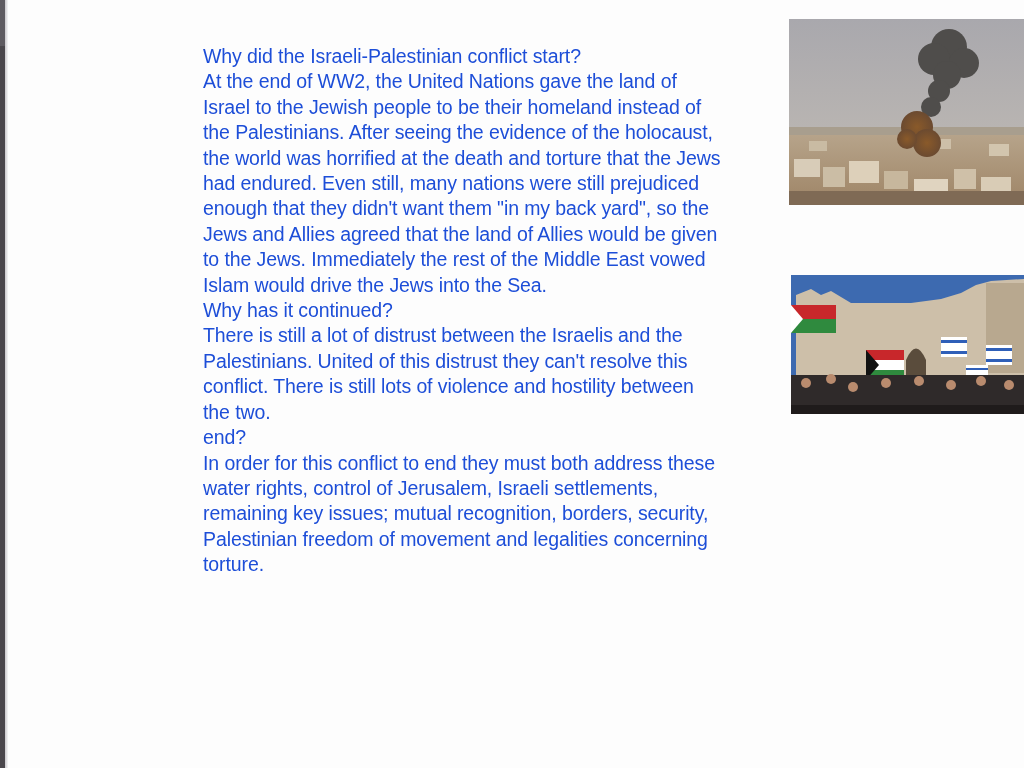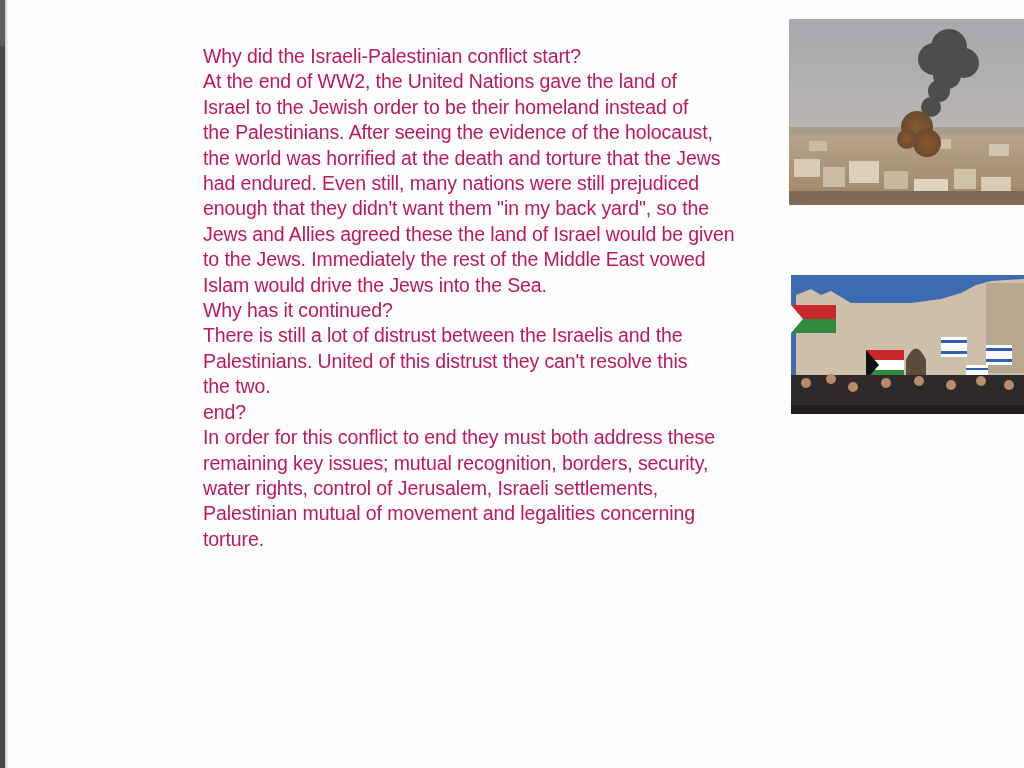--- a/index.html
+++ b/index.html
@@ -38,21 +38,21 @@
       width: 1016px; height: 768px;
       background: #fdfdfd;
     }
     .text-block {
       position: absolute;
       left: 203px;
       top: 44px;
       width: 600px;
       font-size: 19.5px;
       line-height: 25.4px;
-      color: #be185d;
+      color: #1d4ed8;
       letter-spacing: -0.1px;
     }
     .text-block .line {
       display: block;
       white-space: nowrap;
     }
     .photo {
       position: absolute;
       overflow: hidden;
     }
@@ -72,37 +72,38 @@
 <div class="left-edge">
   <div class="top-seg"></div>
 </div>
 <div class="left-edge-shadow"></div>
 
 <div class="page"></div>
 
 <div class="text-block">
   <span class="line">Why did the Israeli-Palestinian conflict start?</span>
   <span class="line">At the end of WW2, the United Nations gave the land of</span>
-  <span class="line">Israel to the Jewish order to be their homeland instead of</span>
+  <span class="line">Israel to the Jewish people to be their homeland instead of</span>
   <span class="line">the Palestinians. After seeing the evidence of the holocaust,</span>
   <span class="line">the world was horrified at the death and torture that the Jews</span>
   <span class="line">had endured. Even still, many nations were still prejudiced</span>
   <span class="line">enough that they didn't want them "in my back yard", so the</span>
-  <span class="line">Jews and Allies agreed these the land of Israel would be given</span>
+  <span class="line">Jews and Allies agreed that the land of Allies would be given</span>
   <span class="line">to the Jews. Immediately the rest of the Middle East vowed</span>
   <span class="line">Islam would drive the Jews into the Sea.</span>
   <span class="line">Why has it continued?</span>
   <span class="line">There is still a lot of distrust between the Israelis and the</span>
   <span class="line">Palestinians. United of this distrust they can't resolve this</span>
+  <span class="line">conflict. There is still lots of violence and hostility between</span>
   <span class="line">the two.</span>
   <span class="line">end?</span>
   <span class="line">In order for this conflict to end they must both address these</span>
+  <span class="line">water rights, control of Jerusalem, Israeli settlements,</span>
   <span class="line">remaining key issues; mutual recognition, borders, security,</span>
-  <span class="line">water rights, control of Jerusalem, Israeli settlements,</span>
-  <span class="line">Palestinian mutual of movement and legalities concerning</span>
+  <span class="line">Palestinian freedom of movement and legalities concerning</span>
   <span class="line">torture.</span>
 </div>
 
 <div class="photo photo-explosion">
   <svg width="235" height="186" viewBox="0 0 235 186">
     <defs>
       <linearGradient id="sky1" x1="0" y1="0" x2="0" y2="1">
         <stop offset="0" stop-color="#a9a8ad"></stop>
         <stop offset="1" stop-color="#c3bdb5"></stop>
       </linearGradient>

